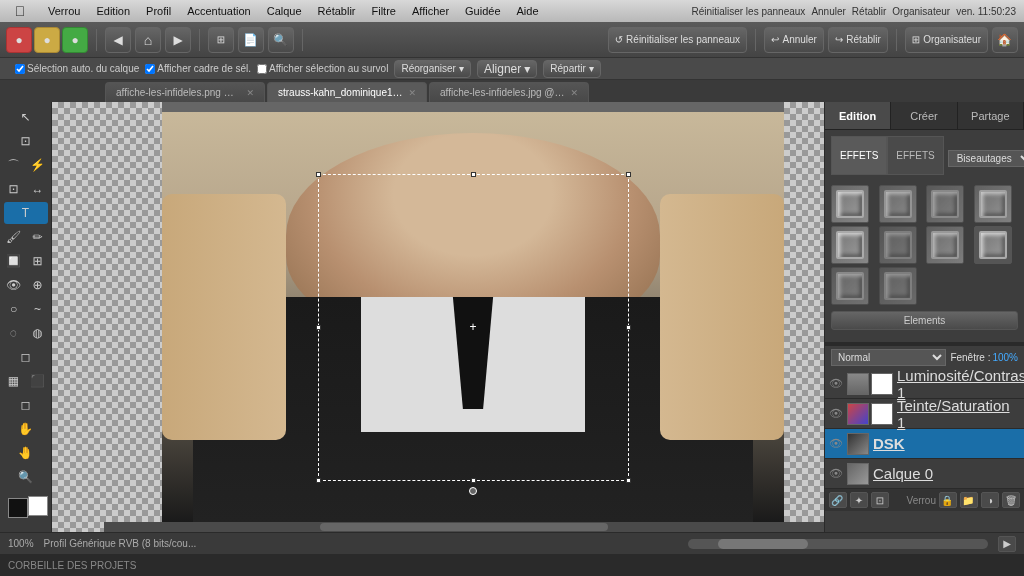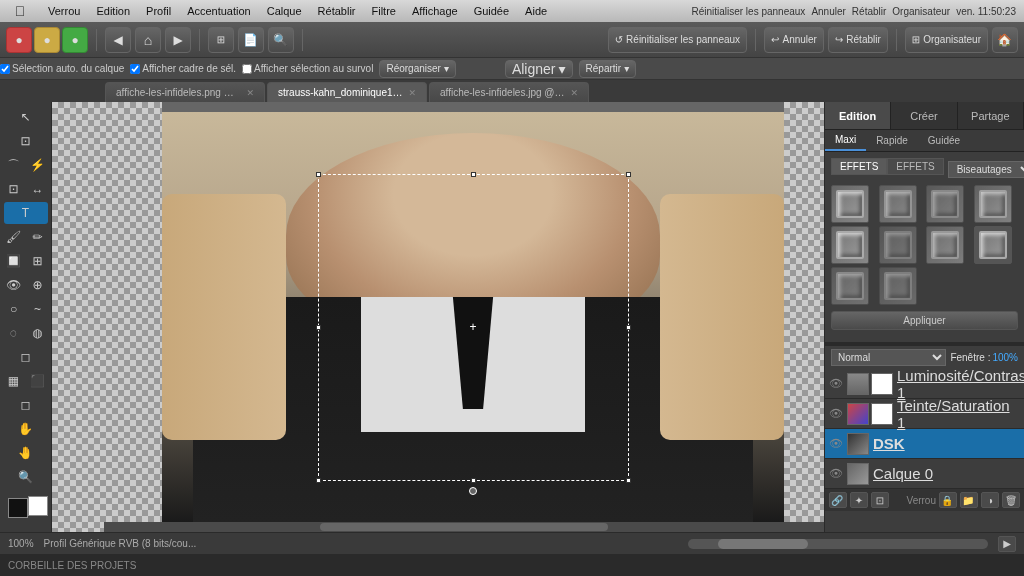--- a/index.html
+++ b/index.html
@@ -30,21 +30,21 @@
       width: 26px; height: 26px; border-radius: 4px; border: 1px solid #666;
       background: linear-gradient(to bottom, #666, #4a4a4a); color: #ddd; font-size: 12px;
       cursor: pointer; display: flex; align-items: center; justify-content: center;
     }
     .toolbar-group { display: flex; gap: 2px; align-items: center; }
     .toolbar-divider { width: 1px; height: 22px; background: #666; margin: 0 4px; }
 
     
     #optionsbar {
       width: 100%; height: 22px; background: #4a4a4a;
-      display: flex; align-items: center; padding: 0 0; gap: 6px; font-size: 10px;
+      display: flex; align-items: center; padding: 0 15px; gap: 6px; font-size: 10px;
       border-bottom: 1px solid #333; color: #ccc;
     }
     .opt-check { display: flex; align-items: center; gap: 2px; }
     .opt-check input { width: 10px; height: 10px; }
 
     
     #tabsbar {
       width: 100%; height: 22px; background: #3a3a3a;
       display: flex; align-items: flex-end; padding: 0 0 0 105px; 
     }
@@ -124,21 +124,21 @@
     .effects-panel {
       padding: 6px; flex-shrink: 0;
     }
     .effects-row {
       display: flex; gap: 2px; align-items: center; margin-bottom: 4px;
     }
     .effect-section-tabs {
       display: flex; gap: 0; margin-bottom: 6px;
     }
     .effect-section-tab {
-      padding: 2px 8px; font-size: 10px; cursor: pointer; color: #bbb;
+      padding: 13px 8px; font-size: 10px; cursor: pointer; color: #bbb;
       background: #4a4a4a; border: 1px solid #555;
     }
     .effect-section-tab.active { color: #fff; background: #5a5a5a; }
     .effects-dropdown {
       background: #555; border: 1px solid #666; color: #ddd; font-size: 10px;
       padding: 1px 4px; width: 90px;
     }
     .effect-grid {
       display: grid; grid-template-columns: repeat(4, 1fr); gap: 3px; margin-bottom: 6px;
     }
@@ -262,21 +262,21 @@
 
 <div id="menubar">
   <div class="apple-logo"></div>
   <div class="menu-item">Verrou</div>
   <div class="menu-item">Edition</div>
   <div class="menu-item">Profil</div>
   <div class="menu-item">Accentuation</div>
   <div class="menu-item">Calque</div>
   <div class="menu-item">Rétablir</div>
   <div class="menu-item">Filtre</div>
-  <div class="menu-item">Affichage</div>
+  <div class="menu-item">Afficher</div>
   <div class="menu-item">Guidée</div>
   <div class="menu-item">Aide</div>
   <div class="spacer"></div>
   <div class="menu-right">
     <span style="font-size:10px;color:#333;cursor:pointer;">Réinitialiser les panneaux</span>
     <span style="font-size:10px;color:#333;cursor:pointer;">Annuler</span>
     <span style="font-size:10px;color:#333;cursor:pointer;">Rétablir</span>
     <span style="font-size:10px;color:#333;cursor:pointer;">Organisateur</span>
     <span style="font-size:10px;color:#333;">ven. 11:50:23</span>
   </div>
@@ -314,21 +314,21 @@
   </label>
   <label class="opt-check">
     <input type="checkbox" checked="" style=""> 
       <span>Afficher cadre de sél.</span>
   </label>
   <label class="opt-check">
     <input type="checkbox" style=""> 
       <span>Afficher sélection au survol</span>
   </label>
   <div class="toolbar-btn" style="height:18px;font-size:10px;padding:0 6px;"><span>Réorganiser</span> ▾</div>
-  <div class="toolbar-btn" style="height:18px;font-size:14px;padding:0 6px;margin-left:43px;"><span>Aligner</span> ▾</div>
+  <div class="toolbar-btn" style="height:18px;font-size:12px;padding:0 6px;"><span>Aligner</span> ▾</div>
   <div class="toolbar-btn" style="height:18px;font-size:10px;padding:0 6px;"><span>Répartir</span> ▾</div>
 </div>
 
 <div id="tabsbar">
   <div class="tab">
     <span style="overflow:hidden;text-overflow:ellipsis;max-width:130px;display:inline-block;">affiche-les-infideles.png @ 100% (DSK, RVB/8*)</span>
     <span class="tab-close">✕</span>
   </div>
   <div class="tab active">
     <span style="overflow:hidden;text-overflow:ellipsis;max-width:130px;display:inline-block;">strauss-kahn_dominique1.jpg @ 100% (Calque 0, RVB/8)</span>
@@ -439,25 +439,20 @@
   </div>
 
   <div id="right-panel">
 
     <div class="rpanel-tabs">
       <div class="rpanel-tab active">Edition</div>
       <div class="rpanel-tab">Créer</div>
       <div class="rpanel-tab">Partage</div>
     </div>
 
-    <div class="rpanel-subtabs">
-      <div class="rpanel-subtab active">Maxi</div>
-      <div class="rpanel-subtab">Rapide</div>
-      <div class="rpanel-subtab">Guidée</div>
-    </div>
 
     <div class="effects-panel">
       <div class="effects-row">
         <div class="effect-section-tabs">
           <div class="effect-section-tab active">EFFETS</div>
           <div class="effect-section-tab">EFFETS</div>
         </div>
         <div style="flex:1;"></div>
         <select class="effects-dropdown">
           <option>Biseautages</option>
@@ -470,21 +465,21 @@
         <div class="effect-thumb bevel" style="opacity:0.7;"></div>
         <div class="effect-thumb bevel" style="opacity:0.9;"></div>
         <div class="effect-thumb bevel"></div>
         <div class="effect-thumb bevel" style="opacity:0.6;"></div>
         <div class="effect-thumb bevel" style="opacity:0.85;"></div>
         <div class="effect-thumb bevel" style="background:#555;"></div>
         <div class="effect-thumb bevel" style="opacity:0.7;"></div>
         <div class="effect-thumb bevel" style="opacity:0.6;"></div>
       </div>
 
-      <div class="apply-btn">Appliquer</div>
+      <div class="apply-btn">Elements</div>
     </div>
 
     <div class="panel-resize-handle"></div>
 
 
     <div class="blend-row">
       <select class="blend-select">
         <option>Normal</option>
       </select>
       <div class="opacity-control">

